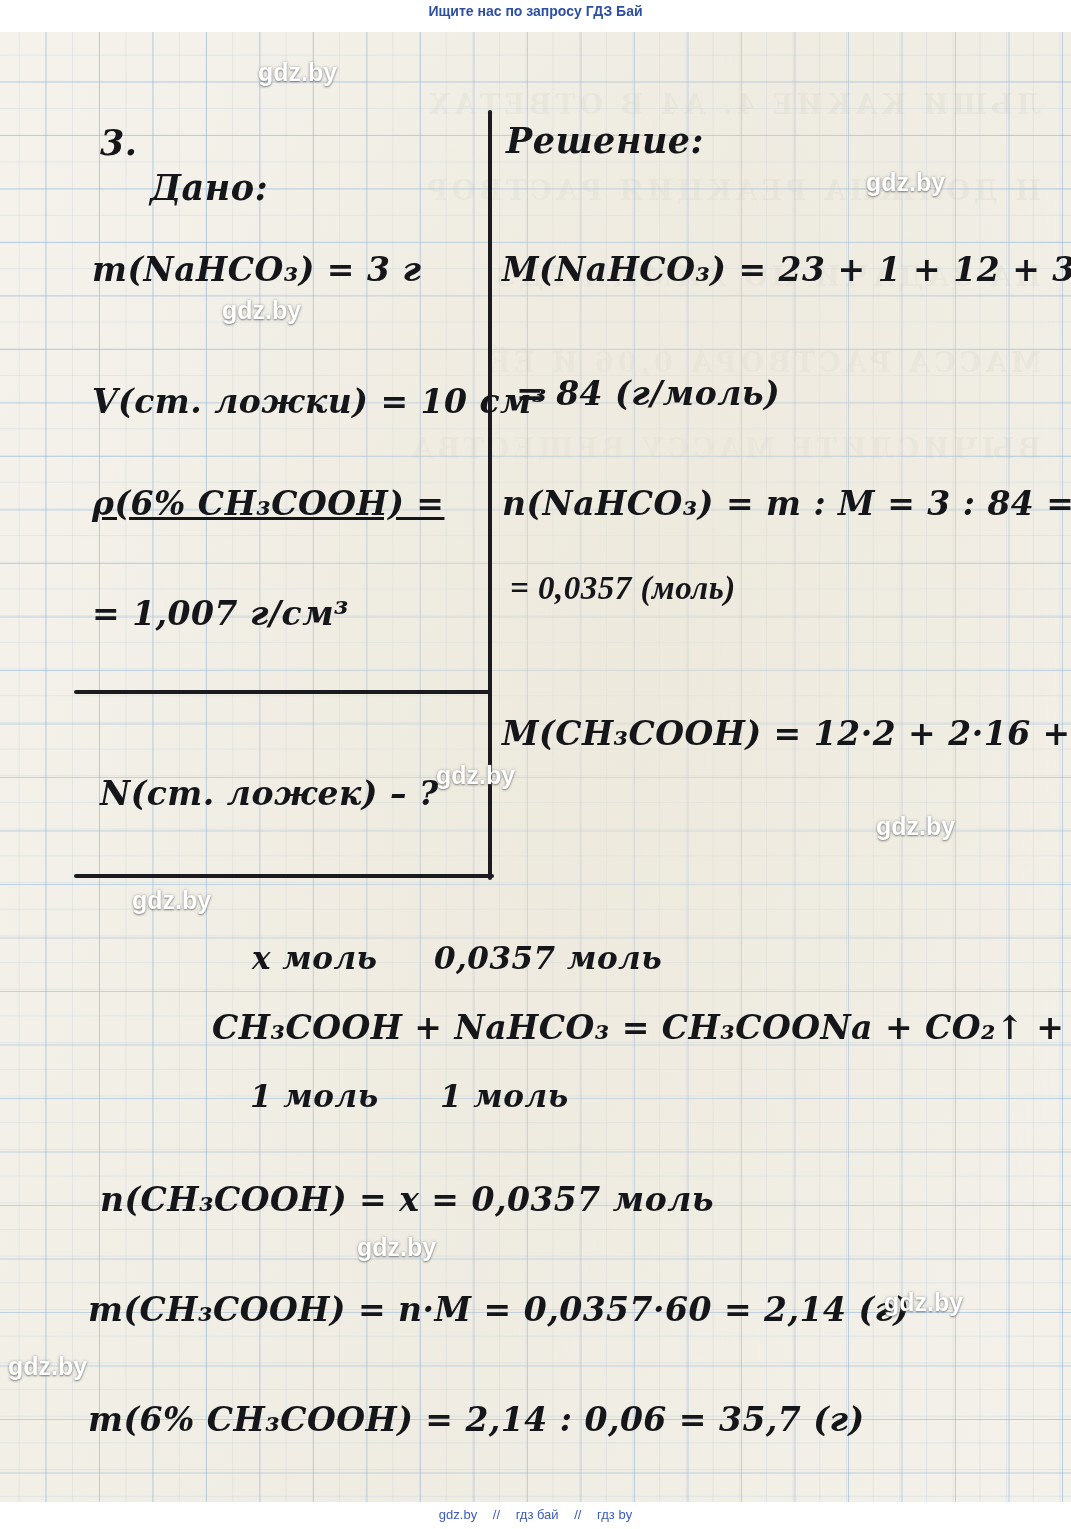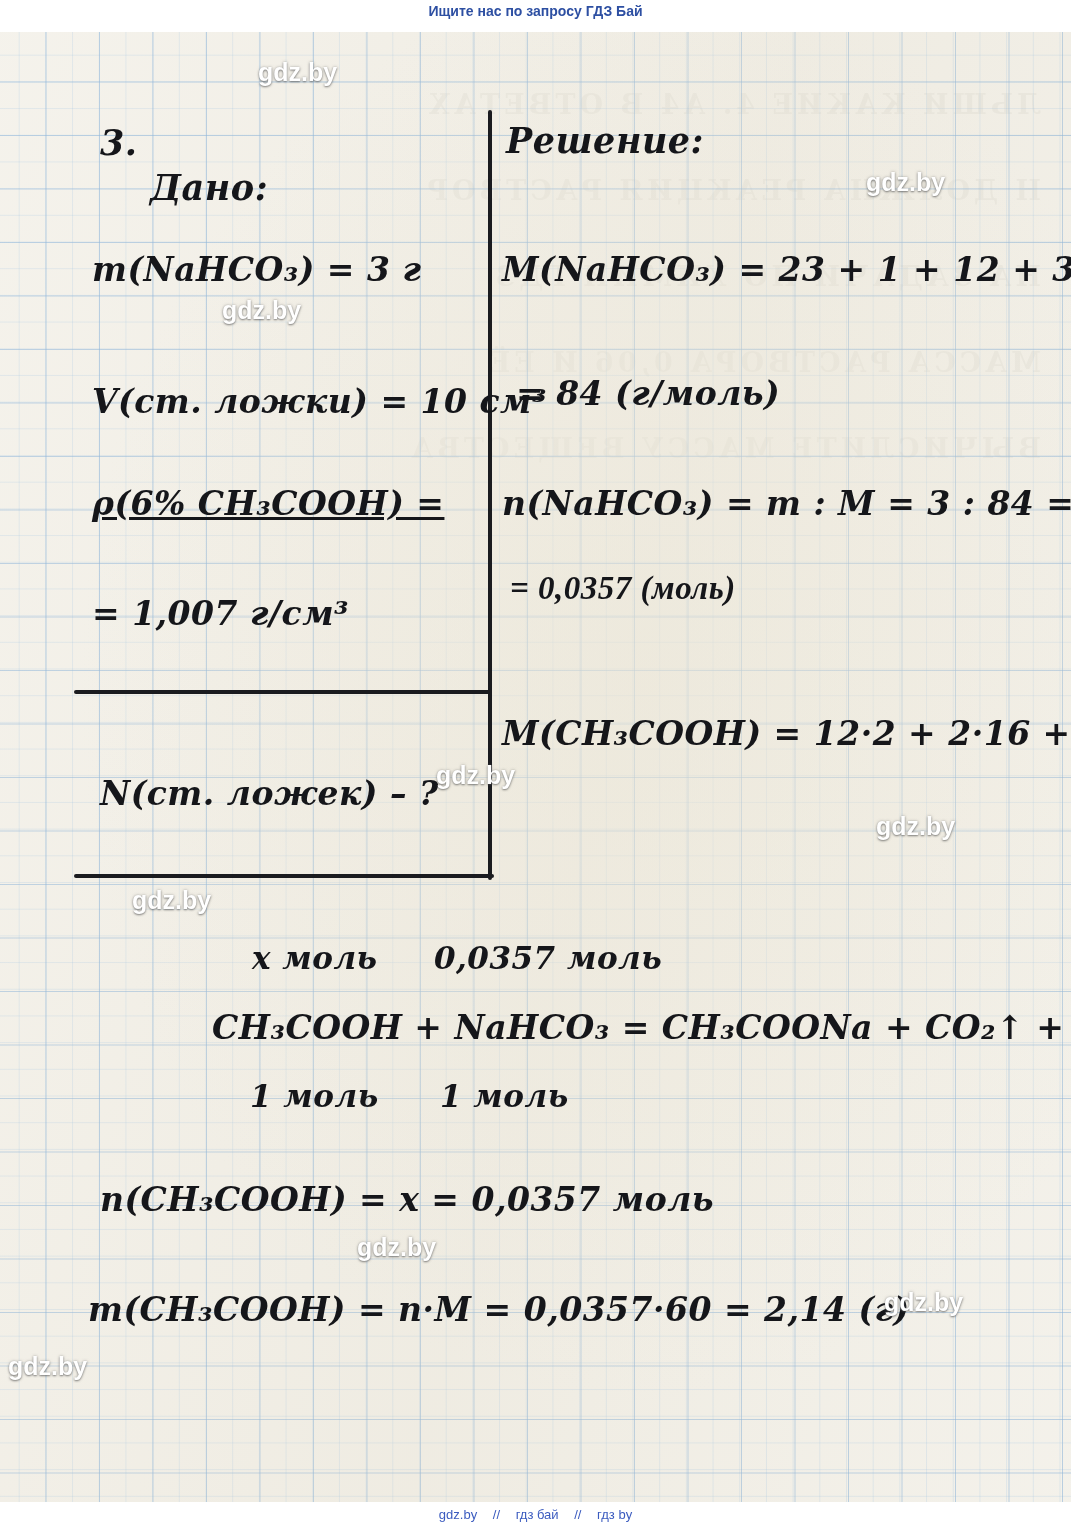--- a/index.html
+++ b/index.html
@@ -176,20 +176,21 @@
   <div class="hw s2" style="left:502px; top:692px;">M(CH₃COOH) = 12·2 + 2·16 +</div>
 
   <div class="hw s3" style="left:252px; top:918px;">x моль</div>
   <div class="hw s3" style="left:434px; top:918px;">0,0357 моль</div>
   <div class="hw s1" style="left:212px; top:986px; font-size:33px;">CH₃COOH + NaHCO₃ = CH₃COONa + CO₂↑ + H₂O</div>
   <div class="hw s3" style="left:250px; top:1056px;">1 моль</div>
   <div class="hw s3" style="left:440px; top:1056px;">1 моль</div>
 
   <div class="hw s2" style="left:100px; top:1158px;">n(CH₃COOH) = x = 0,0357 моль</div>
   <div class="hw s2" style="left:88px; top:1268px;">m(CH₃COOH) = n·M = 0,0357·60 = 2,14 (г)</div>
+  <div class="hw s2" style="left:88px; top:1378px;">m(6% CH₃COOH) = 2,14 : 0,06 = 35,7 (г)</div>
 
 </div>
 
 <div class="wm" style="left:258px; top:58px;">gdz.by</div>
 <div class="wm" style="left:866px; top:168px;">gdz.by</div>
 <div class="wm" style="left:222px; top:296px;">gdz.by</div>
 <div class="wm" style="left:436px; top:761px;">gdz.by</div>
 <div class="wm" style="left:876px; top:812px;">gdz.by</div>
 <div class="wm" style="left:132px; top:886px;">gdz.by</div>
 <div class="wm" style="left:357px; top:1233px;">gdz.by</div>

